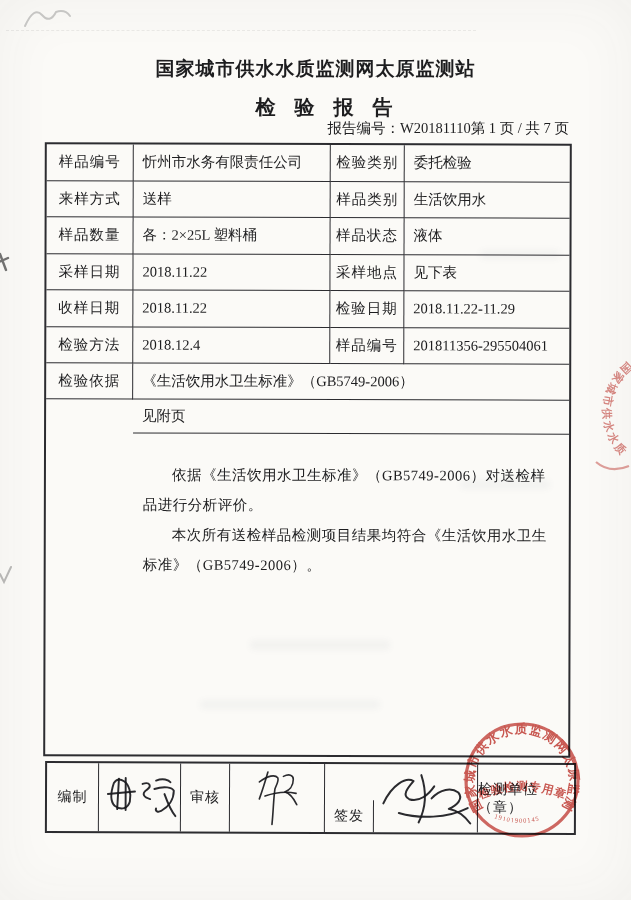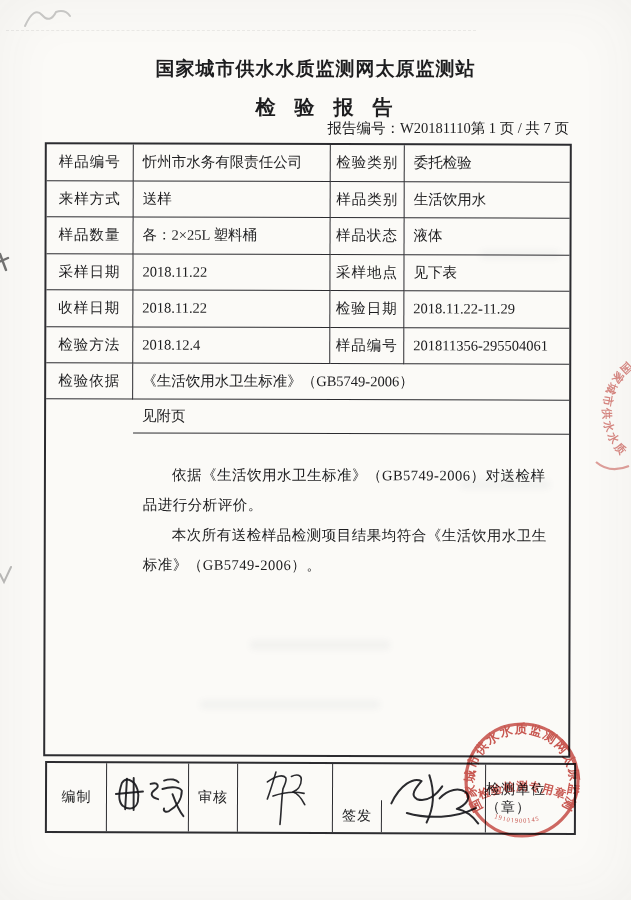--- a/index.html
+++ b/index.html
@@ -72,21 +72,21 @@
     display:flex;align-items:stretch;
     transform:rotate(0.2deg);
   }
   .sc{
     box-sizing:border-box;border-right:1.5px solid var(--line);
     display:flex;align-items:center;justify-content:center;
     font-size:14px;letter-spacing:1px;position:relative;overflow:visible;
   }
   .sc:last-child{border-right:none;}
   .sc.sig svg{overflow:visible;}
-  .w-lab1{width:60px;}
+  .w-lab1{width:52px;}
   .w-sig1{width:82px;}
   .w-lab2{width:49px;}
   .w-sig2{width:95px;}
   .w-lab3{width:49px;margin-top:36px;}
   .w-sig3{width:104px;}
   .w-seal{flex:1;}
   .sigpath{stroke:#18181c;stroke-width:2.3;fill:none;stroke-linecap:round;stroke-linejoin:round;opacity:0.92;}
   
   .stamp-big{
     position:absolute;left:447px;top:705px;width:150px;height:150px;

